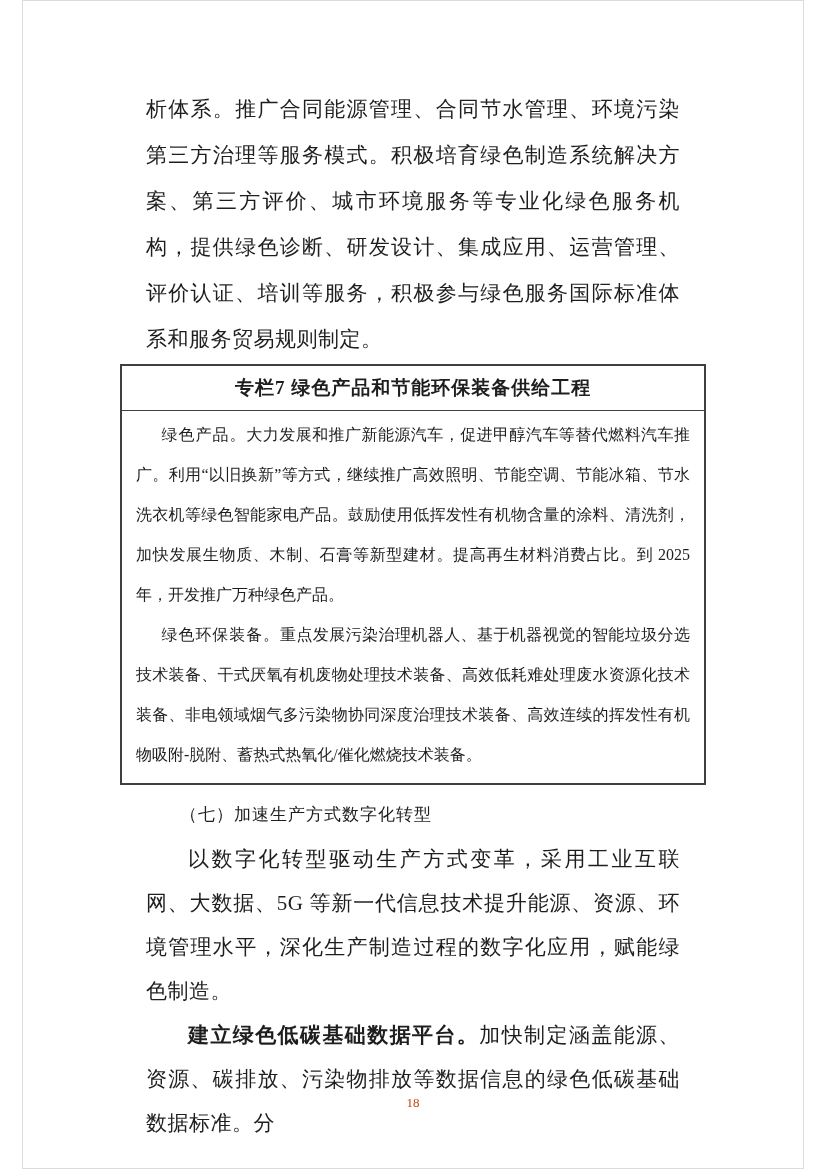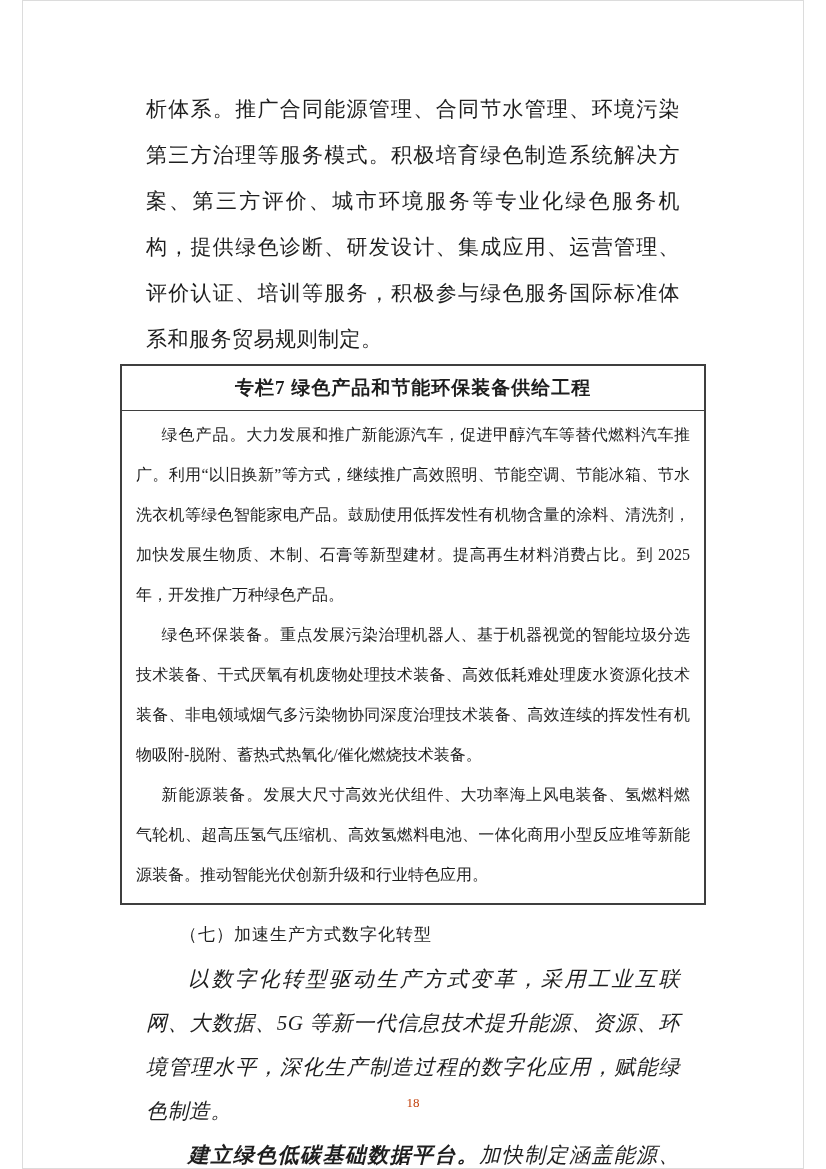--- a/index.html
+++ b/index.html
@@ -23,21 +23,21 @@
   }
   
   .body-para {
     margin: 0 26px;
     font-size: 21px;
     line-height: 46px;
     text-align: justify;
     text-justify: inter-ideograph;
     letter-spacing: 0.5px;
   }
-  .indent { text-indent: 2em; font-style: italic; }
+  .indent { text-indent: 2em; }
   
   .column-box {
     margin-top: 2px;
     border: 2px solid #3f3f3f;
     background: #ffffff;
   }
   .box-header {
     text-align: center;
     font-weight: bold;
     font-size: 19px;
@@ -87,21 +87,20 @@
 <div class="page">
   <div class="content">
 
     <p class="body-para">析体系。推广合同能源管理、合同节水管理、环境污染第三方治理等服务模式。积极培育绿色制造系统解决方案、第三方评价、城市环境服务等专业化绿色服务机构，提供绿色诊断、研发设计、集成应用、运营管理、评价认证、培训等服务，积极参与绿色服务国际标准体系和服务贸易规则制定。</p>
 
     <div class="column-box">
       <div class="box-header">专栏7 绿色产品和节能环保装备供给工程</div>
       <div class="box-body">
         <p class="box-para"><b>绿色产品。</b><span>大力发展和推广新能源汽车，促进甲醇汽车等替代燃料汽车推广。利用“以旧换新”等方式，继续推广高效照明、节能空调、节能冰箱、节水洗衣机等绿色智能家电产品。鼓励使用低挥发性有机物含量的涂料、清洗剂，加快发展生物质、木制、石膏等新型建材。提高再生材料消费占比。到 2025 年，开发推广万种绿色产品。</span></p>
         <p class="box-para"><b>绿色环保装备。</b><span>重点发展污染治理机器人、基于机器视觉的智能垃圾分选技术装备、干式厌氧有机废物处理技术装备、高效低耗难处理废水资源化技术装备、非电领域烟气多污染物协同深度治理技术装备、高效连续的挥发性有机物吸附-脱附、蓄热式热氧化/催化燃烧技术装备。</span></p>
-        <p class="box-para"><b>新能源装备。</b><span>发展大尺寸高效光伏组件、大功率海上风电装备、氢燃料燃气轮机、超高压氢气压缩机、高效氢燃料电池、一体化商用小型反应堆等新能源装备。推动智能光伏创新升级和行业特色应用。</span></p>
       </div>
     </div>
 
     <p class="section-heading">（七）加速生产方式数字化转型</p>
 
     <p class="body-para after-box indent">以数字化转型驱动生产方式变革，采用工业互联网、大数据、5G 等新一代信息技术提升能源、资源、环境管理水平，深化生产制造过程的数字化应用，赋能绿色制造。</p>
 
     <p class="body-para after-box indent"><b class="platform-lead">建立绿色低碳基础数据平台。</b><span>加快制定涵盖能源、资源、碳排放、污染物排放等数据信息的绿色低碳基础数据标准。分</span></p>
 
   </div>

